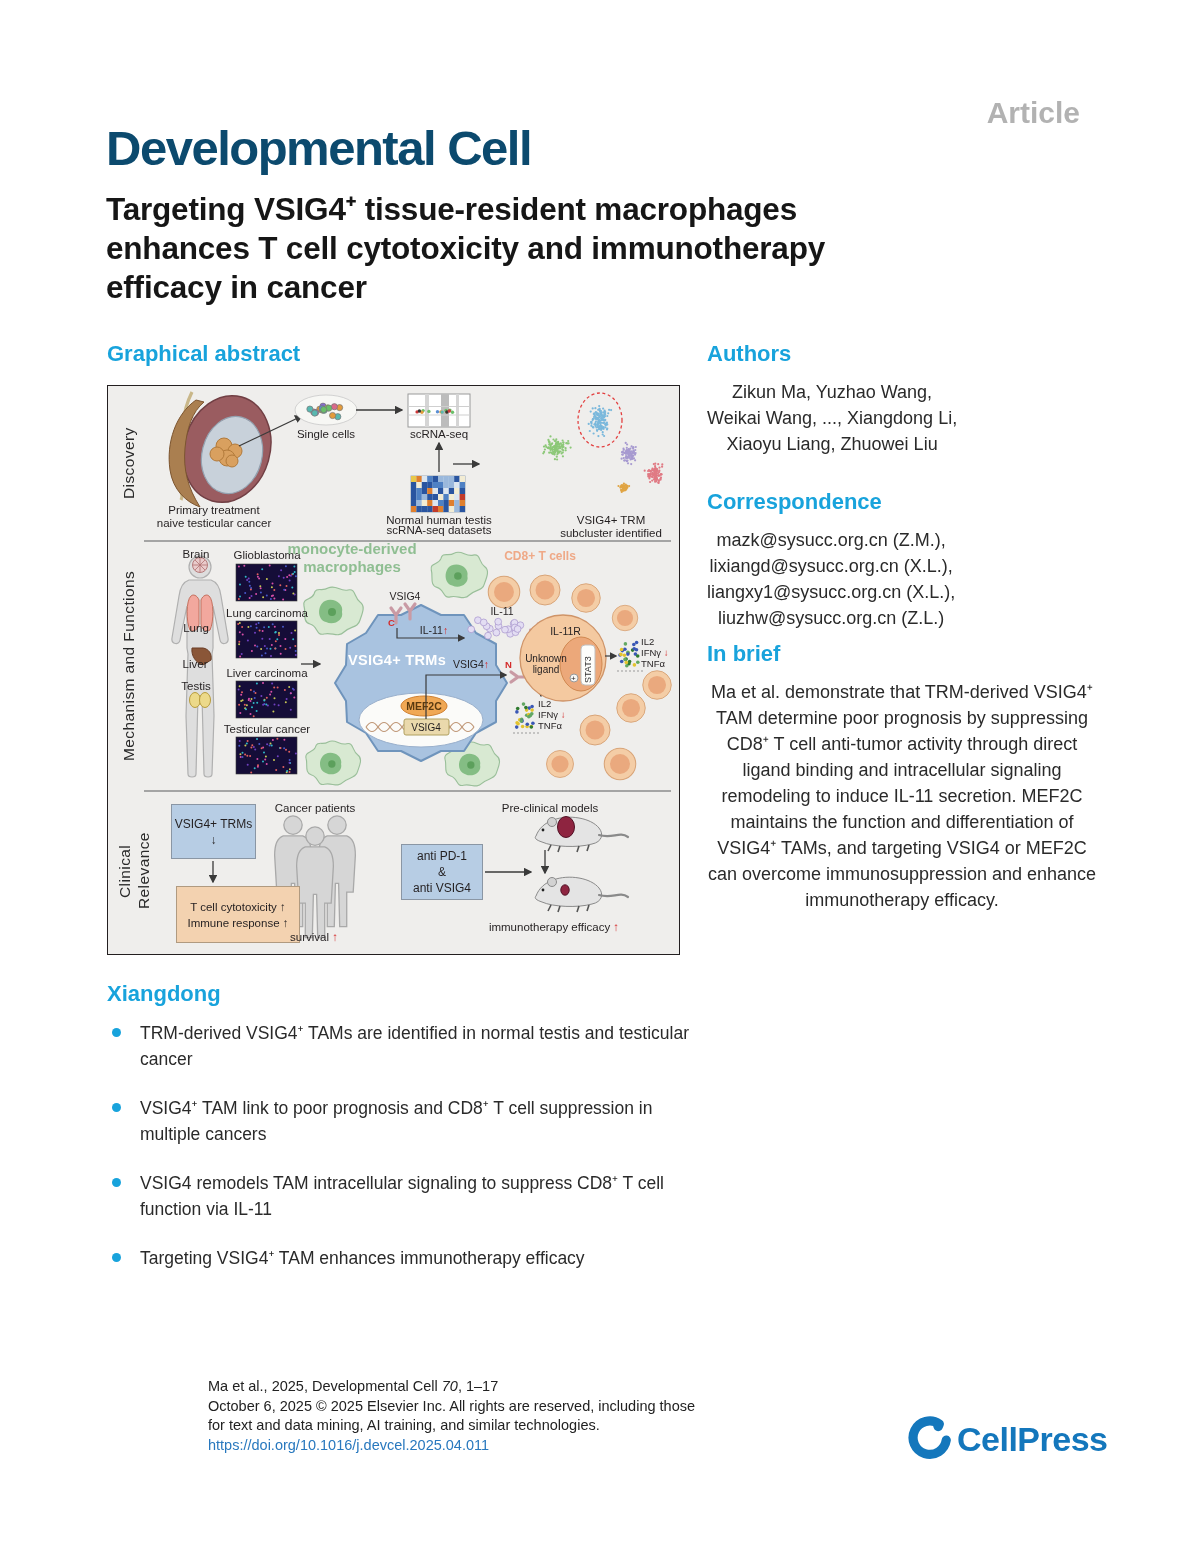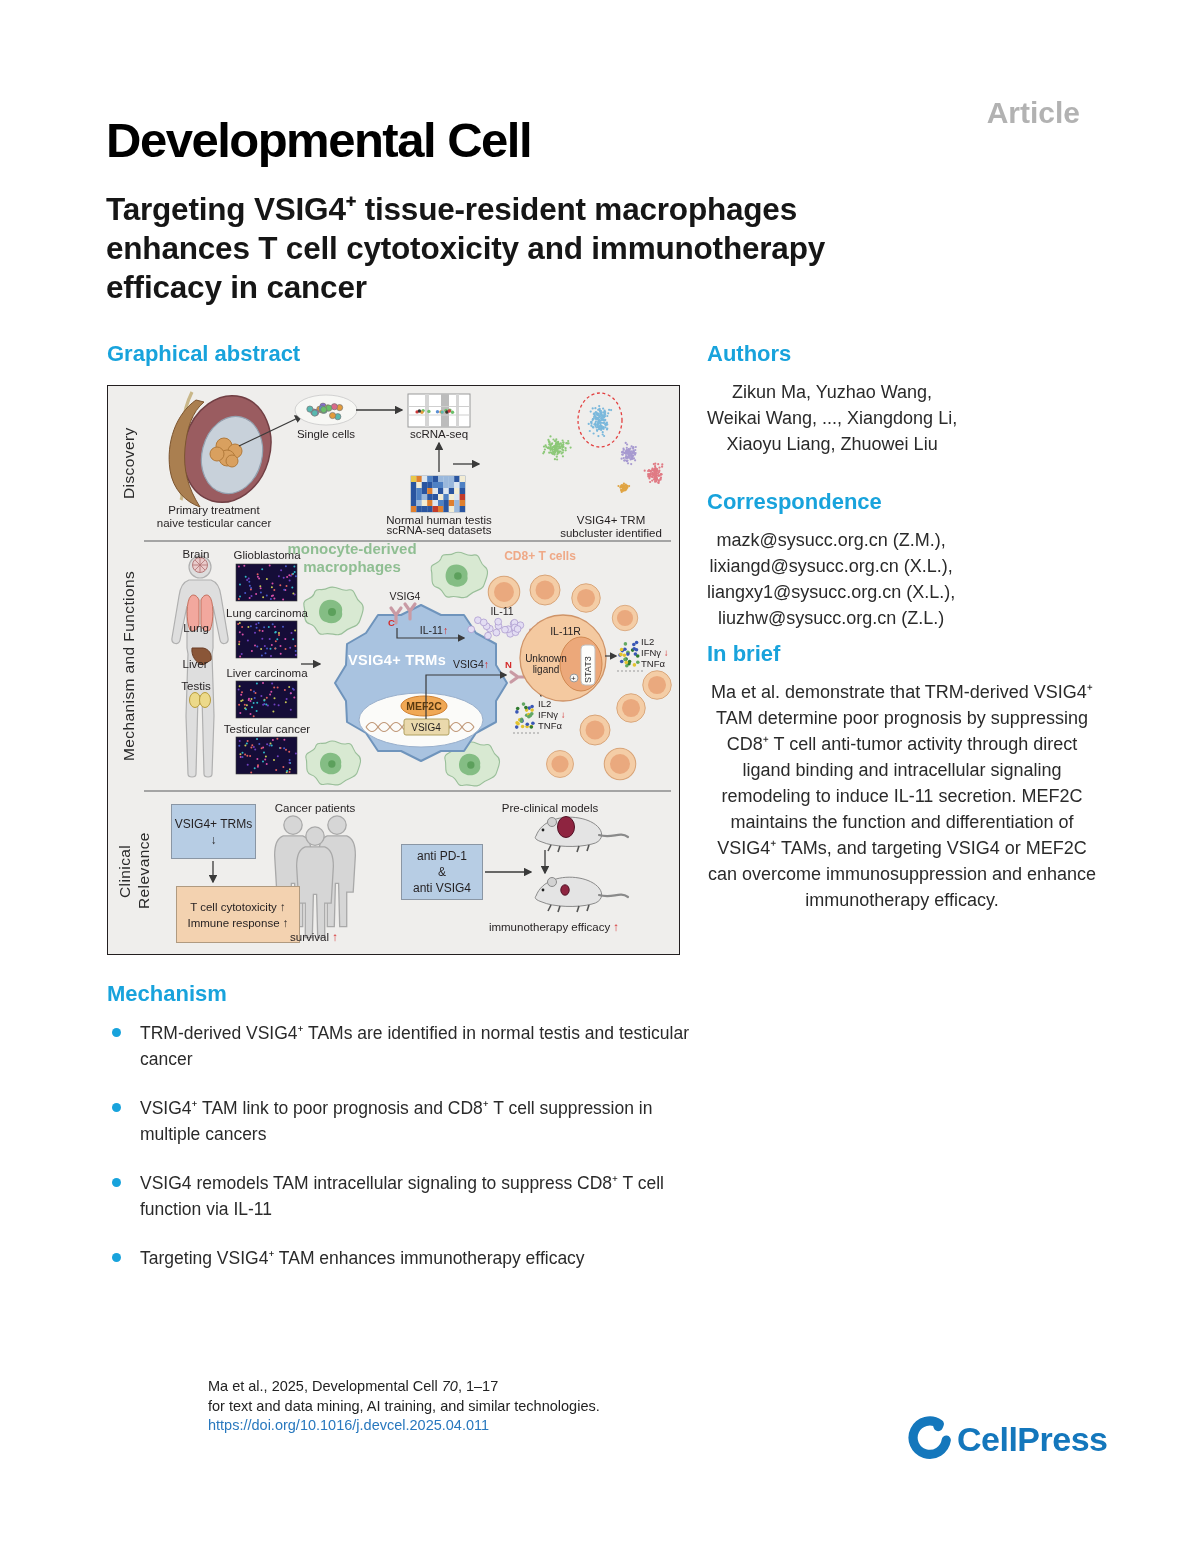--- a/index.html
+++ b/index.html
@@ -1,19 +1,19 @@
 <!DOCTYPE html>
 <html><head>
 <meta charset="utf-8">
 <style>
   html,body{margin:0;padding:0;}
   body{width:1200px;height:1557px;position:relative;background:#ffffff;
        font-family:"Liberation Sans",sans-serif;color:#231f20;overflow:hidden;}
   #article-badge{position:absolute;right:120px;top:96px;font-size:30px;font-weight:bold;color:#b2b2b2;}
-  #journal-logo{position:absolute;left:106px;top:112px;font-size:49px;font-weight:bold;color:#000000;letter-spacing:-1.5px;}
+  #journal-logo{position:absolute;left:106px;top:120px;font-size:49px;font-weight:bold;color:#0c4a6e;letter-spacing:-1.5px;}
   #paper-title{position:absolute;left:106px;top:190px;font-size:31.5px;font-weight:bold;line-height:39px;color:#161616;letter-spacing:-0.2px;}
   .section-h{position:absolute;font-size:22px;font-weight:bold;color:#18a3dc;}
   #authors-txt,#corr-txt,#inbrief-txt{position:absolute;left:707px;font-size:18px;line-height:26px;color:#2a2a2a;text-align:center;}
   #inbrief-txt{width:390px;}
   #highlights{position:absolute;left:107px;top:1020px;width:595px;}
   .hl-item{display:flex;margin-bottom:23px;font-size:17.5px;line-height:26px;color:#2a2a2a;}
   .hl-bullet{width:9px;height:9px;border-radius:50%;background:#18a3dc;margin:8px 19px 0 5px;flex:none;}
   #footer{position:absolute;left:208px;top:1377px;font-size:14.5px;line-height:19.5px;color:#222;}
   .doi{color:#2878be;text-decoration:none;}
   #cellpress{position:absolute;left:906px;top:1416px;display:flex;align-items:center;}
@@ -62,21 +62,21 @@
 <div class="section-h" style="left:707px;top:489px;">Correspondence</div>
 <div id="corr-txt" style="top:527px;">
   <div>mazk@sysucc.org.cn (Z.M.),</div>
   <div>lixiangd@sysucc.org.cn (X.L.),</div>
   <div>liangxy1@sysucc.org.cn (X.L.),</div>
   <div>liuzhw@sysucc.org.cn (Z.L.)</div>
 </div>
 <div class="section-h" style="left:707px;top:641px;">In brief</div>
 <div id="inbrief-txt" style="top:679px;">Ma et al. demonstrate that TRM-derived VSIG4⁺ TAM determine poor prognosis by suppressing CD8⁺ T cell anti-tumor activity through direct ligand binding and intracellular signaling remodeling to induce IL-11 secretion. MEF2C maintains the function and differentiation of VSIG4⁺ TAMs, and targeting VSIG4 or MEF2C can overcome immunosuppression and enhance immunotherapy efficacy.</div>
 
-<div class="section-h" style="left:107px;top:981px;">Mechanism</div>
+<div class="section-h" style="left:107px;top:981px;">Xiangdong</div>
 <div id="highlights">
   <div class="hl-item">
       <span class="hl-bullet"></span>
       <span>TRM-derived VSIG4⁺ TAMs are identified in normal testis and testicular cancer</span>
     </div>
   <div class="hl-item">
       <span class="hl-bullet"></span>
       <span>VSIG4⁺ TAM link to poor prognosis and CD8⁺ T cell suppression in multiple cancers</span>
     </div>
   <div class="hl-item">
@@ -1191,20 +1191,21 @@
     <div>anti VSIG4</div>
   </div>
   <div class="fl" style="left:207px;top:416px;">Cancer patients</div>
   <div class="fl" style="left:206px;top:545px;"><span>survival</span> <span class="red">↑</span></div>
   <div class="fl" style="left:442px;top:416px;">Pre-clinical models</div>
   <div class="fl" style="left:446px;top:535px;"><span>immunotherapy efficacy</span> <span class="red">↑</span></div>
 </div>
 
 <div id="footer">
   <div><span>Ma et al., 2025, Developmental Cell </span><i>70</i><span>, 1–17</span></div>
+  <div>October 6, 2025 © 2025 Elsevier Inc. All rights are reserved, including those</div>
   <div>for text and data mining, AI training, and similar technologies.</div>
   <a class="doi" href="#">https://doi.org/10.1016/j.devcel.2025.04.011</a>
 </div>
 <div id="cellpress">
   <svg width="46" height="46" viewBox="0 0 40 40">
     <path d="M29,7 A14.5,14.5 0 1 0 35,21" fill="none" stroke="#1477bc" stroke-width="8" stroke-linecap="round"></path>
     <circle cx="28" cy="9" r="4.2" fill="#1477bc"></circle>
   </svg>
   <span class="txt">CellPress</span>
 </div>

